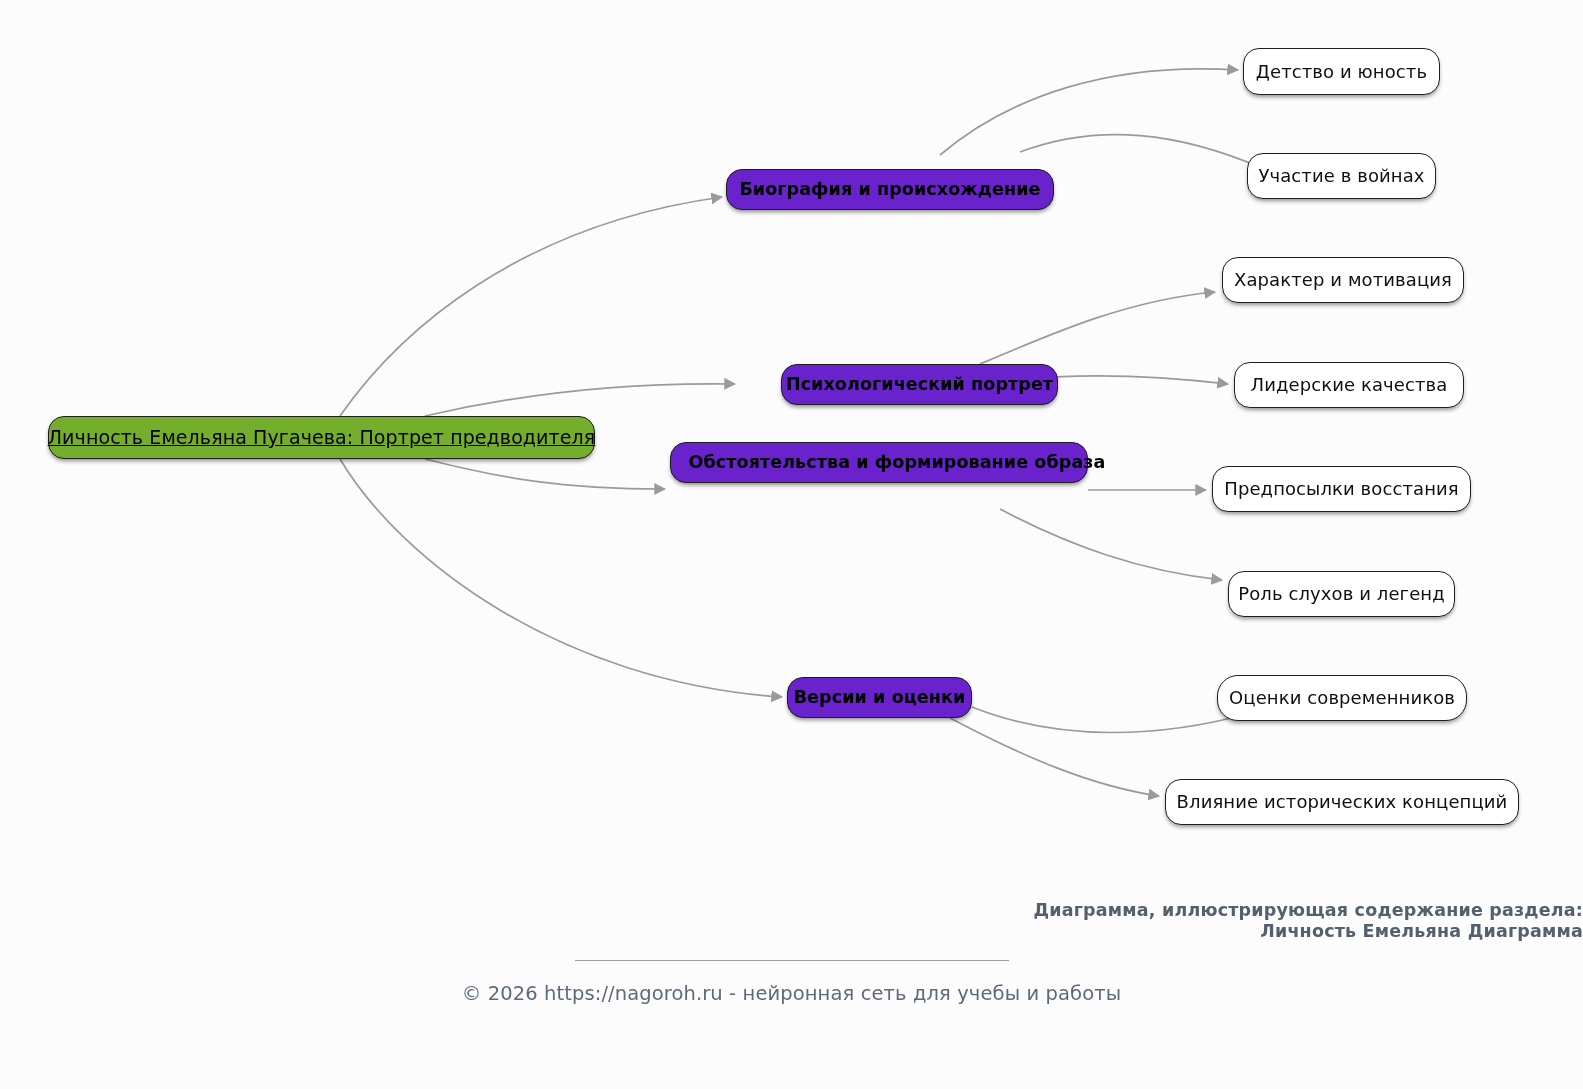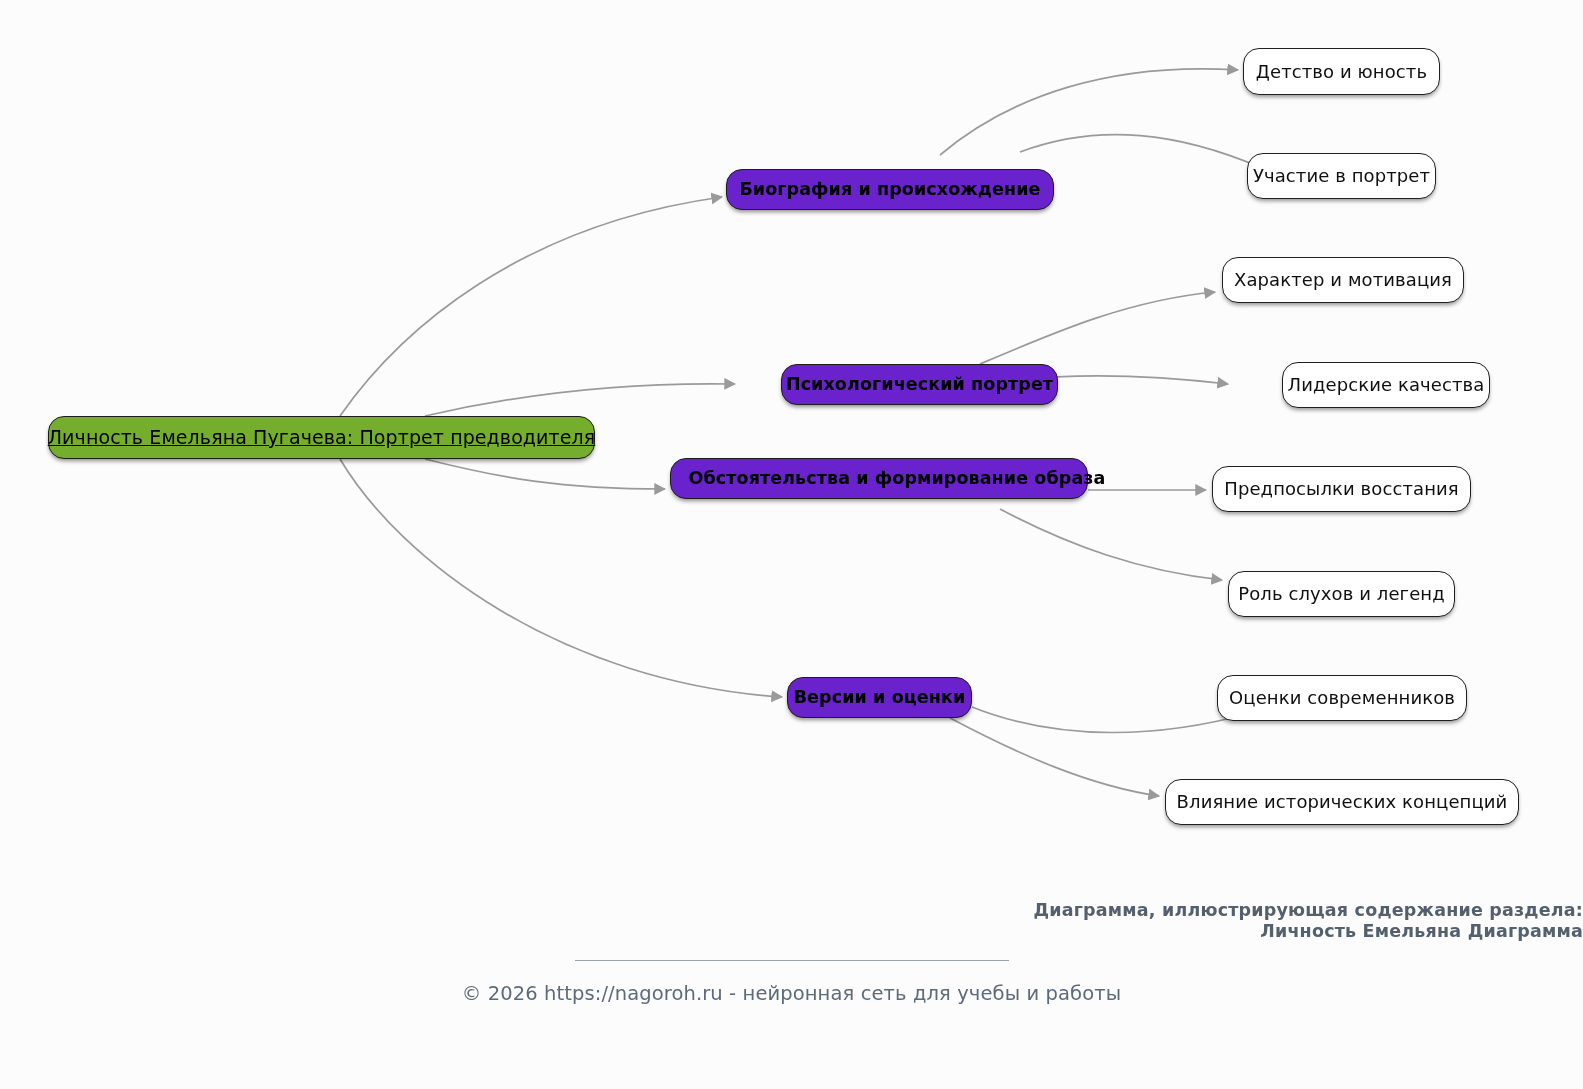--- a/index.html
+++ b/index.html
@@ -132,53 +132,53 @@
   </div>
 
   <div class="node node-branch" style="left:726px; top:169px; width:328px; height:41px;">
     <span>Биография и происхождение</span>
   </div>
 
   <div class="node node-branch" style="left:781px; top:364px; width:277px; height:41px;">
     <span>Психологический портрет</span>
   </div>
 
-  <div class="node node-branch" style="left:670px; top:458px; width:418px; height:41px;padding-left:36px;">
+  <div class="node node-branch" style="left:670px; top:442px; width:418px; height:41px;padding-left:36px;">
     <span>Обстоятельства и формирование образа</span>
   </div>
 
   <div class="node node-branch" style="left:787px; top:677px; width:185px; height:41px;">
     <span>Версии и оценки</span>
   </div>
 
   <div class="node node-leaf" style="left:1243px; top:48px; width:197px; height:47px;">
     <span>Детство и юность</span>
   </div>
 
   <div class="node node-leaf" style="left:1247px; top:153px; width:189px; height:46px;">
-    <span>Участие в портрет</span>
+    <span>Участие в войнах</span>
   </div>
 
   <div class="node node-leaf" style="left:1222px; top:257px; width:242px; height:46px;">
     <span>Характер и мотивация</span>
   </div>
 
-  <div class="node node-leaf" style="left:1234px; top:362px; width:208px; height:46px;margin-left:48px;">
+  <div class="node node-leaf" style="left:1234px; top:362px; width:230px; height:46px;">
     <span>Лидерские качества</span>
   </div>
 
   <div class="node node-leaf" style="left:1212px; top:466px; width:259px; height:46px;">
     <span>Предпосылки восстания</span>
   </div>
 
   <div class="node node-leaf" style="left:1228px; top:571px; width:227px; height:46px;">
     <span>Роль слухов и легенд</span>
   </div>
 
-  <div class="node node-leaf" style="left:1217px; top:675px; width:250px; height:46px;">
+  <div class="node node-leaf" style="left:1217px; top:675px; width:250px; height:46px;border-radius:21px;">
     <span>Оценки современников</span>
   </div>
 
   <div class="node node-leaf" style="left:1165px; top:779px; width:354px; height:46px;text-align:center;">
     <span>Влияние исторических концепций</span>
   </div>
 
   <div id="footer">
     <div class="caption-line">Диаграмма, иллюстрирующая содержание раздела:</div>
     <div class="caption-line">Личность Емельяна Диаграмма</div>

